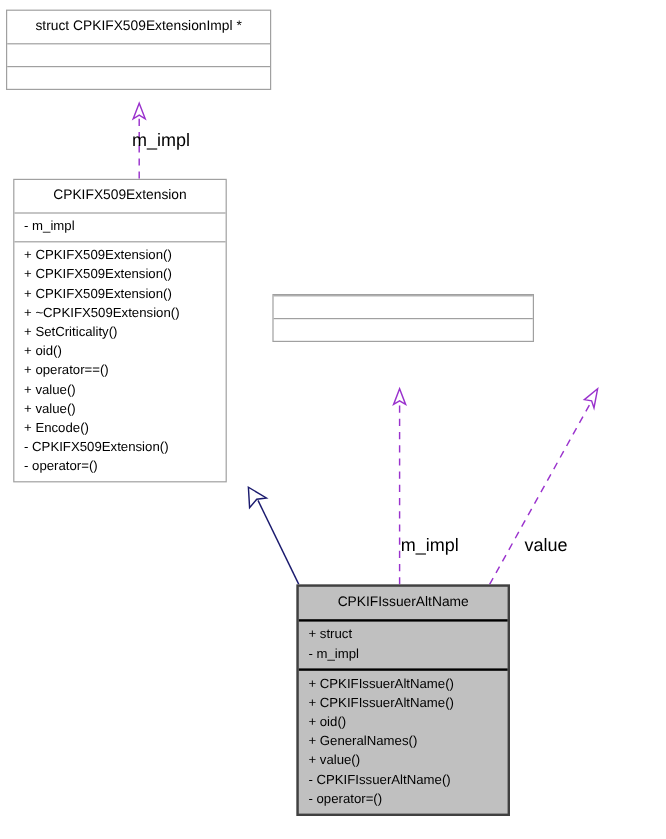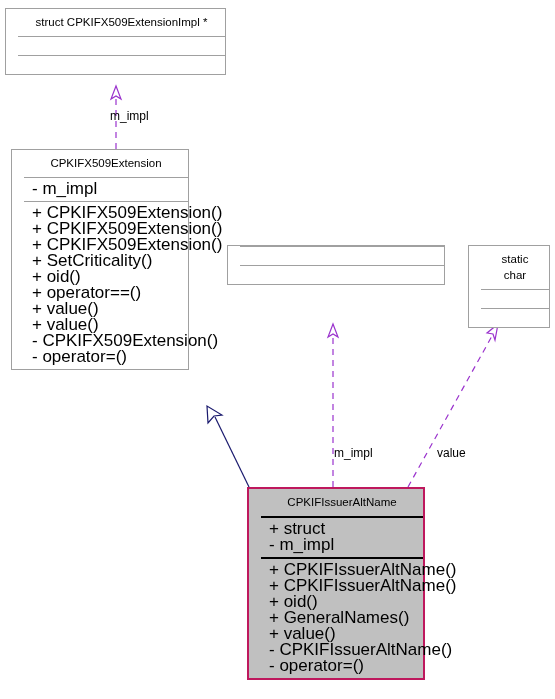--- a/index.html
+++ b/index.html
@@ -16,25 +16,24 @@
     height: 699px;
     background: #ffffff;
     overflow: hidden;
   }
   .uml-box {
     position: absolute;
     box-sizing: border-box;
     background: #ffffff;
     border: 1px solid #a0a0a0;
     z-index: 5;
-    padding-left: 12px;
   }
   .uml-box.filled {
     background: #c0c0c0;
-    border: 2px solid #be185d;
+    border: 2px solid #404040;
   }
   .compartment {
     box-sizing: border-box;
     padding: 3px 8px 4px 8px;
     font-size: 11.5px;
     color: #000000;
     line-height: 16px;
   }
   .compartment.title {
     text-align: center;
@@ -42,30 +41,30 @@
   }
   .divider {
     height: 0;
     border-top: 1px solid #a0a0a0;
   }
   .uml-box.filled .divider {
     border-top: 2px solid #000000;
   }
   .member {
     white-space: nowrap;
-    font-size: 17px;
+    font-size: 11px;
     line-height: 16px;
     color: #000000;
   }
   .empty-compartment {
     height: 18px;
   }
   .edge-label {
     position: absolute;
-    font-size: 12px;
+    font-size: 15px;
     color: #000000;
     white-space: nowrap;
     z-index: 6;
   }
   svg.edges {
     position: absolute;
     left: 0;
     top: 0;
     width: 555px;
     height: 699px;
@@ -113,44 +112,39 @@
     <div class="compartment title">CPKIFX509Extension</div>
     <div class="divider"></div>
     <div class="compartment">
       <div class="member">- m_impl</div>
     </div>
     <div class="divider"></div>
     <div class="compartment">
       <div class="member">+ CPKIFX509Extension()</div>
       <div class="member">+ CPKIFX509Extension()</div>
       <div class="member">+ CPKIFX509Extension()</div>
+      <div class="member">+ ~CPKIFX509Extension()</div>
       <div class="member">+ SetCriticality()</div>
       <div class="member">+ oid()</div>
       <div class="member">+ operator==()</div>
       <div class="member">+ value()</div>
       <div class="member">+ value()</div>
+      <div class="member">+ Encode()</div>
       <div class="member">- CPKIFX509Extension()</div>
       <div class="member">- operator=()</div>
     </div>
   </div>
 
   <div class="uml-box" style="left:227px; top:245px; width:218px;">
     <div class="divider"></div>
     <div class="compartment empty-compartment"></div>
     <div class="divider"></div>
     <div class="compartment empty-compartment"></div>
   </div>
 
-  <div class="uml-box" style="left:468px; top:245px; width:82px;">
-    <div class="compartment title">static char</div>
-    <div class="divider"></div>
-    <div class="compartment empty-compartment"></div>
-    <div class="divider"></div>
-    <div class="compartment empty-compartment"></div>
-  </div>
 
   <div class="uml-box filled" style="left:247px; top:487px; width:178px;">
     <div class="compartment title">CPKIFIssuerAltName</div>
     <div class="divider"></div>
     <div class="compartment">
       <div class="member">+ struct</div>
       <div class="member">- m_impl</div>
     </div>
     <div class="divider"></div>
     <div class="compartment">

